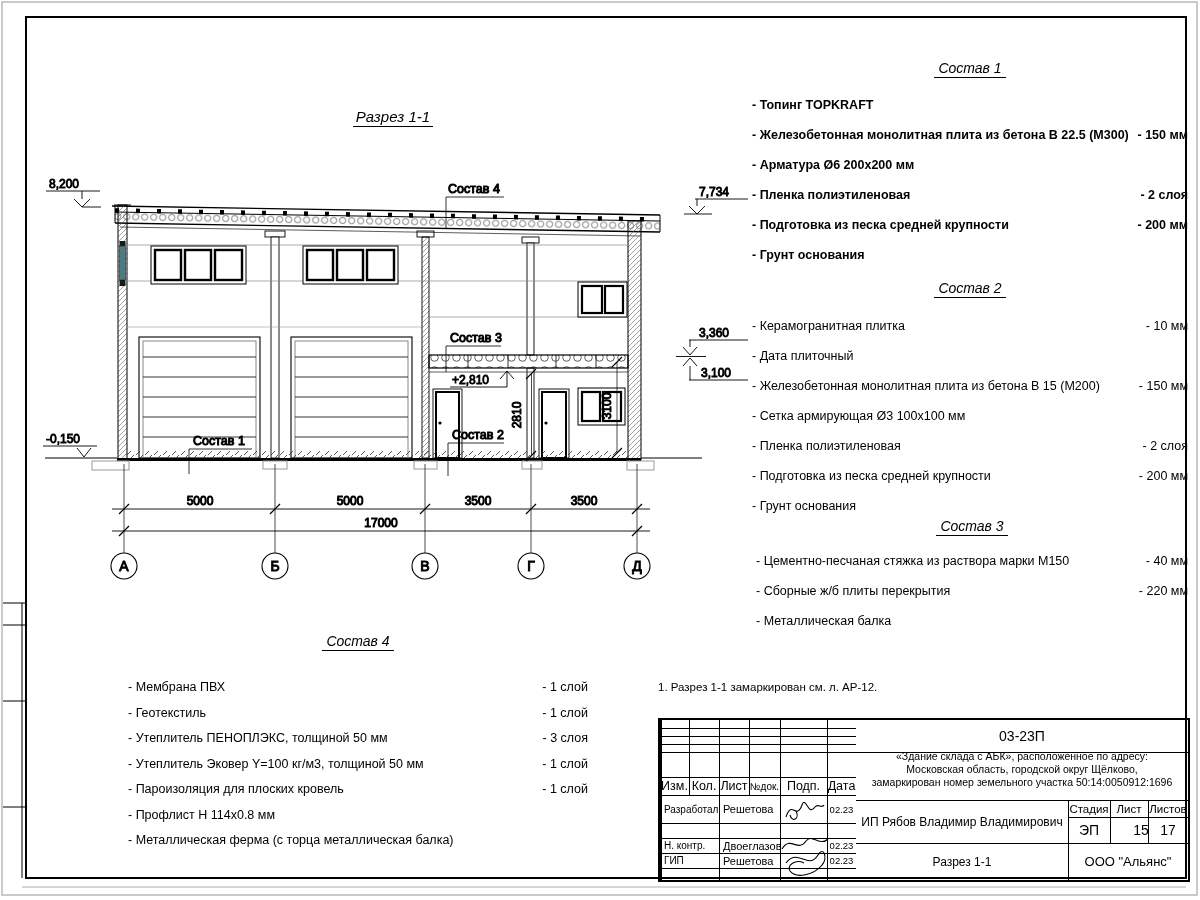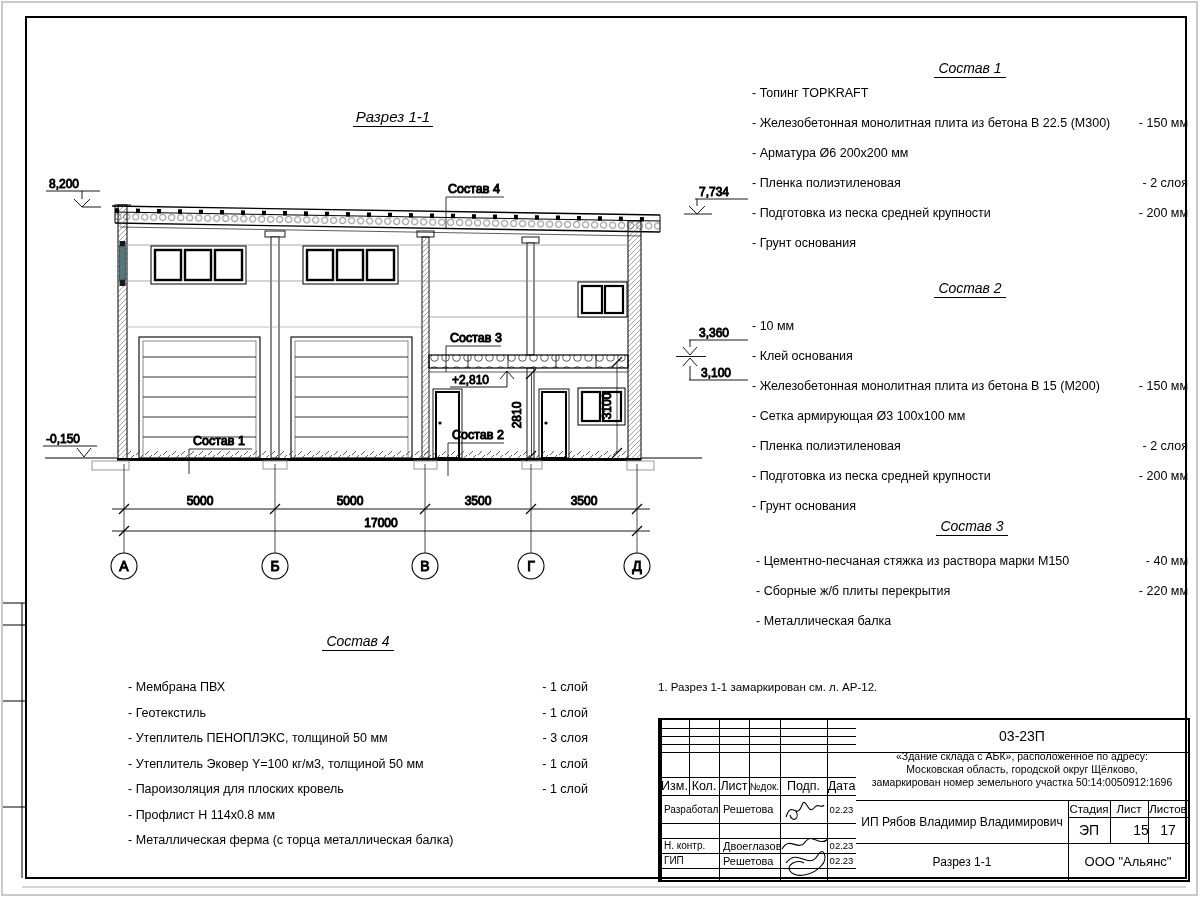--- a/index.html
+++ b/index.html
@@ -12,21 +12,21 @@
   
   .view-title{position:absolute;left:338px;top:108px;width:110px;text-align:center;}
   .view-title span{display:inline-block;font-style:italic;font-size:15px;border-bottom:1.2px solid #000;padding:0 3px 1px 3px;}
   
   .comp{position:absolute;font-size:12.5px;}
   .comp .hdr{text-align:center;margin-bottom:0;}
   .comp .hdr span{display:inline-block;font-style:italic;font-size:14px;border-bottom:1px solid #000;padding:0 4px 1px 4px;}
   .comp .row{display:flex;justify-content:space-between;white-space:nowrap;}
   .comp1 .row,.comp2 .row,.comp3 .row{height:30px;line-height:30px;}
   .comp4 .row{height:25.5px;line-height:25.5px;}
-  .comp1 .rows{}
+  .comp1 .rows{margin-top:12px;font-weight:bold;}
   .comp2 .rows{margin-top:13px;}
   .comp3 .rows{margin-top:10px;}
   .comp4 .rows{margin-top:24px;}
   .note{position:absolute;left:658px;top:681px;font-size:11.5px;}
   
   .tb{position:absolute;left:658px;top:718px;width:528px;height:160px;border:2px solid #000;box-sizing:content-box;}
   .tb .v,.tb .h,.tb .cell{position:absolute;}
   .tb .v{width:0;border-left:1px solid #000;}
   .tb .v2{width:0;border-left:2px solid #000;}
   .tb .h{height:0;border-top:1px solid #000;}
@@ -311,24 +311,25 @@
         <span>- Грунт основания</span>
         <span></span>
       </div>
   </div>
 </div>
 
 <div class="comp comp2 abs" style="left:752px;top:280px;width:436px;">
   <div class="hdr"><span>Состав 2</span></div>
   <div class="rows">
     <div class="row">
+        <span>- Керамогранитная плитка</span>
         <span>- 10 мм</span>
       </div>
     <div class="row">
-        <span>- Клей основания</span>
+        <span>- Дата плиточный</span>
         <span></span>
       </div>
     <div class="row">
         <span>- Железобетонная  монолитная плита из бетона В 15 (М200)</span>
         <span>- 150 мм</span>
       </div>
     <div class="row">
         <span>- Сетка армирующая Ø3 100х100 мм</span>
         <span></span>
       </div>

